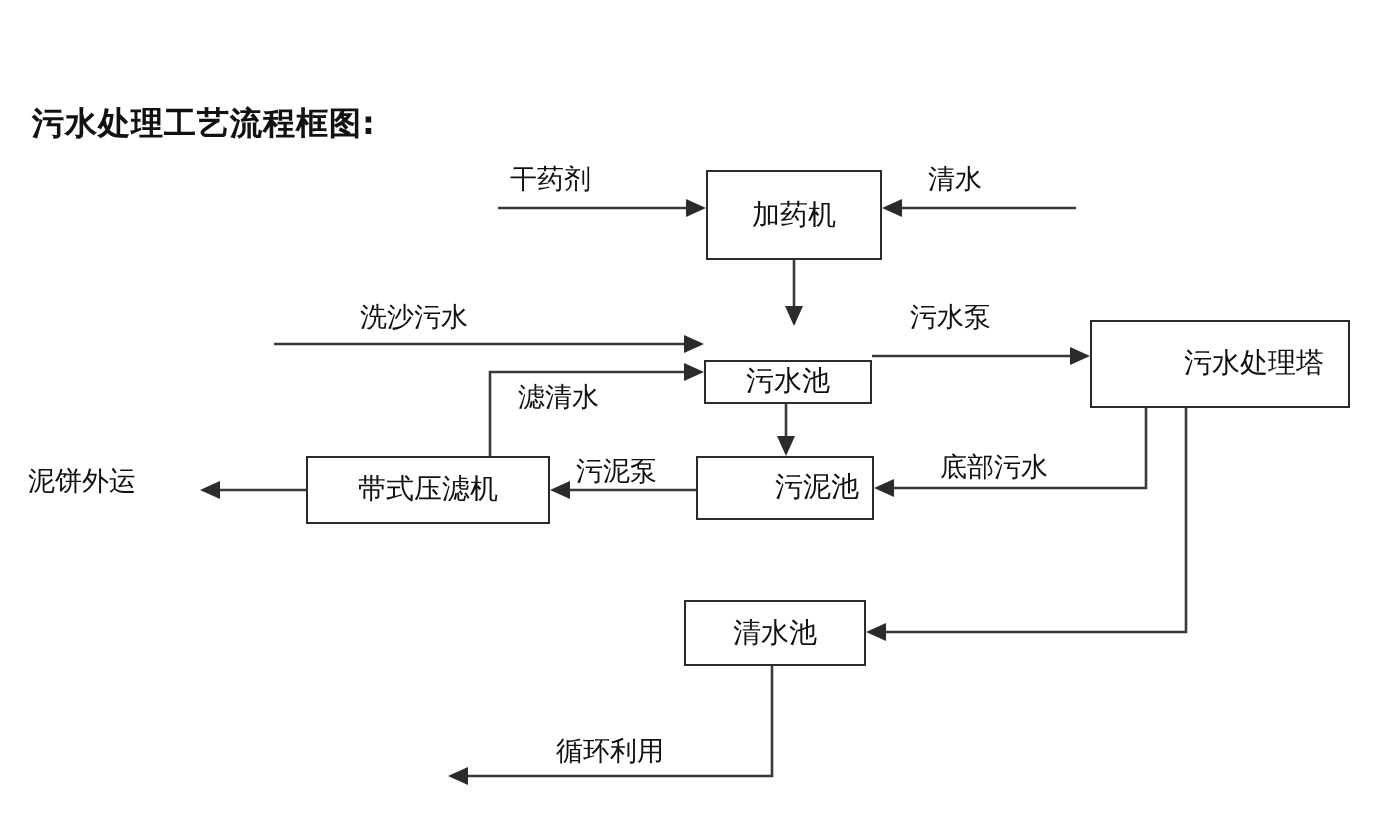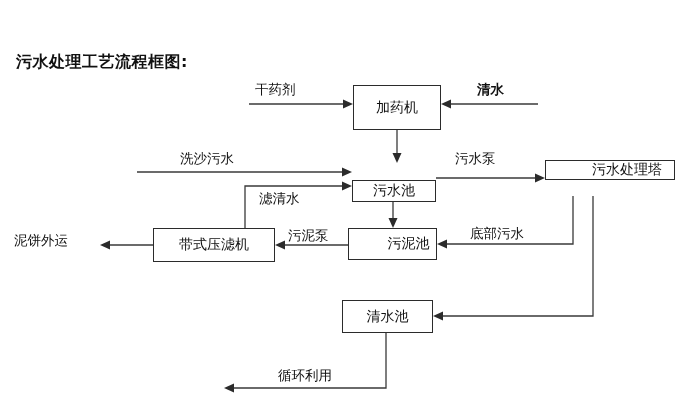--- a/index.html
+++ b/index.html
@@ -135,31 +135,31 @@
   <g>
     <polyline points="386,333 386,388 232,388"></polyline>
     <polygon class="head" points="224,388 234,383.5 234,392.5"></polygon>
   </g>
 </svg>
 
 <div class="node" style="left:353px; top:85px; width:88px; height:45px;">加药机</div>
 
 <div class="node" style="left:352px; top:180px; width:84px; height:22px;">污水池</div>
 
-<div class="node" style="left:545px; top:160px; width:130px; height:20px;padding-left:34px;">污水处理塔</div>
+<div class="node" style="left:545px; top:160px; width:130px; height:44px;padding-left:34px;">污水处理塔</div>
 
 <div class="node" style="left:153px; top:228px; width:122px; height:34px;">带式压滤机</div>
 
 <div class="node" style="left:348px; top:228px; width:89px; height:32px;padding-left:32px;">污泥池</div>
 
 <div class="node" style="left:342px; top:300px; width:91px; height:33px;">清水池</div>
 
 <div class="term-label" style="left:255px; top:81px;">干药剂</div>
 
-<div class="term-label" style="left:477px; top:81px;font-weight:bold;">清水</div>
+<div class="term-label" style="left:464px; top:81px;">清水</div>
 
 <div class="term-label" style="left:180px; top:150px;">洗沙污水</div>
 
 <div class="term-label" style="left:14px; top:232px;">泥饼外运</div>
 
 <div class="edge-label" style="left:259px; top:190px;">滤清水</div>
 
 <div class="edge-label" style="left:455px; top:150px;">污水泵</div>
 
 <div class="edge-label" style="left:470px; top:225px;">底部污水</div>

